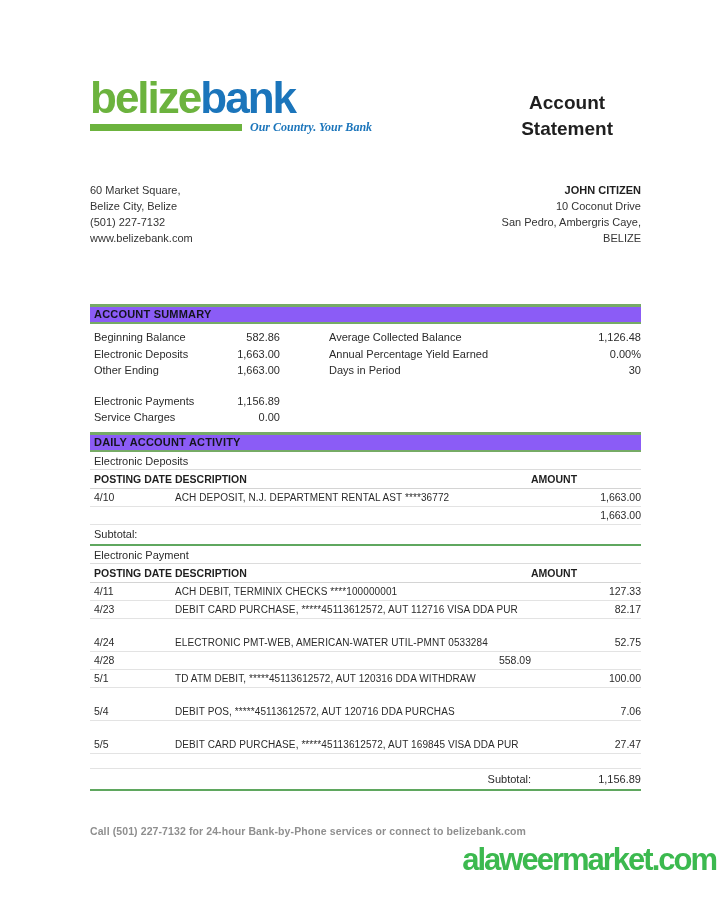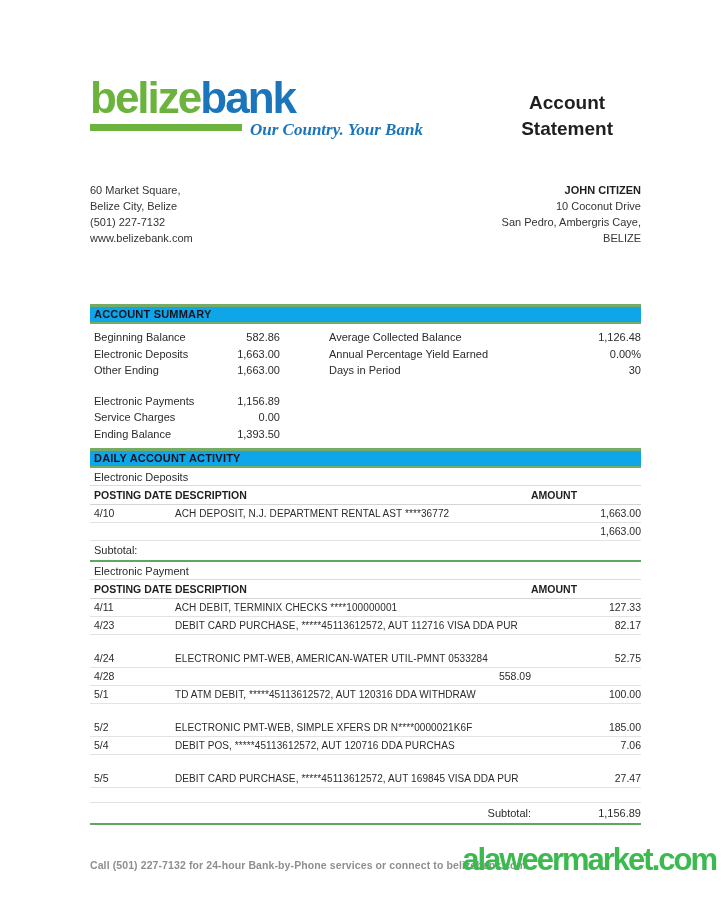--- a/index.html
+++ b/index.html
@@ -13,37 +13,37 @@
   
   .header-row { display:flex; justify-content:space-between; margin-top:78px; }
   .logo { display:inline-block; }
   .logo-words { font-weight:bold; font-size:44px; letter-spacing:-2px; line-height:40px; white-space:nowrap; }
   .logo-belize { color:#6cb33e; }
   .logo-bank { color:#1b75bb; }
   .logo-underrow { display:flex; align-items:flex-start; margin-top:2px; }
   .logo-bar { width:152px; height:7px; background:#6cb33e; margin-top:4px; }
   .logo-tagline {
     margin-left:8px; font-family:"Liberation Serif", serif; font-style:italic;
-    font-weight:bold; font-size:17px; color:#1b75bb; white-space:nowrap;
+    font-weight:bold; font-size:12px; color:#1b75bb; white-space:nowrap;
   }
   .doc-title {
     margin-top:12px; margin-right:28px; text-align:center;
     font-size:19px; font-weight:bold; color:#1f1f1f; line-height:26px;
   }
 
   
   .addresses { display:flex; justify-content:space-between; margin-top:40px; }
   .addr { font-size:11px; line-height:16px; color:#333; }
   .addr.right { text-align:right; }
   .addr .name { font-weight:bold; color:#1f1f1f; }
 
   
   .band {
     margin-top:0; border-top:3px solid #76ab66; border-bottom:2px solid #76ab66;
-    background:#0ea5e9; padding:1px 0 2px 4px;
+    background:#8b5cf6; padding:1px 0 2px 4px;
     font-size:11px; font-weight:bold; color:#14141e; letter-spacing:0.2px;
   }
   .band.summary { margin-top:58px; }
 
   
   .summary-body { display:flex; justify-content:space-between; padding:5px 0 6px 0; }
   .sum-col { font-size:11px; }
   .sum-col.left { width:190px; }
   .sum-col.right { width:316px; }
   .sum-row { display:flex; justify-content:space-between; line-height:16.5px; }
@@ -134,24 +134,20 @@
           </div>
           <div class="sum-spacer"></div>
           <div class="sum-row">
             <span class="lbl">Electronic Payments</span>
             <span class="val">1,156.89</span>
           </div>
           <div class="sum-row">
             <span class="lbl">Service Charges</span>
             <span class="val">0.00</span>
           </div>
-          <div class="sum-row">
-            <span class="lbl">Ending Balance</span>
-            <span class="val">1,393.50</span>
-          </div>
         </div>
       <div class="sum-col right" id="summary-right">
           <div class="sum-row">
             <span class="lbl">Average Collected Balance</span>
             <span class="val">1,126.48</span>
           </div>
           <div class="sum-row">
             <span class="lbl">Annual Percentage Yield Earned</span>
             <span class="val">0.00%</span>
           </div>
@@ -211,25 +207,20 @@
             <div class="c-date">4/28</div>
             <div class="c-amt">558.09</div>
           </div>
           <div class="tbl-row">
             <div class="c-date">5/1</div>
             <div class="c-desc">TD ATM DEBIT, *****45113612572, AUT 120316 DDA WITHDRAW</div>
             <div class="c-amt">100.00</div>
           </div>
           <div class="tbl-spacer"></div>
           <div class="tbl-row">
-            <div class="c-date">5/2</div>
-            <div class="c-desc">ELECTRONIC PMT-WEB, SIMPLE XFERS DR N****0000021K6F</div>
-            <div class="c-amt">185.00</div>
-          </div>
-          <div class="tbl-row">
             <div class="c-date">5/4</div>
             <div class="c-desc">DEBIT POS, *****45113612572, AUT 120716 DDA PURCHAS</div>
             <div class="c-amt">7.06</div>
           </div>
           <div class="tbl-spacer"></div>
           <div class="tbl-row">
             <div class="c-date">5/5</div>
             <div class="c-desc">DEBIT CARD PURCHASE, *****45113612572, AUT 169845 VISA DDA PUR</div>
             <div class="c-amt">27.47</div>
           </div>

